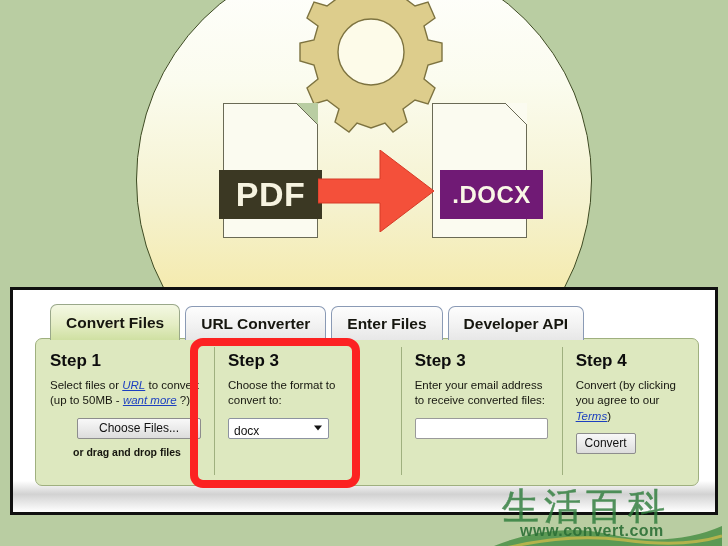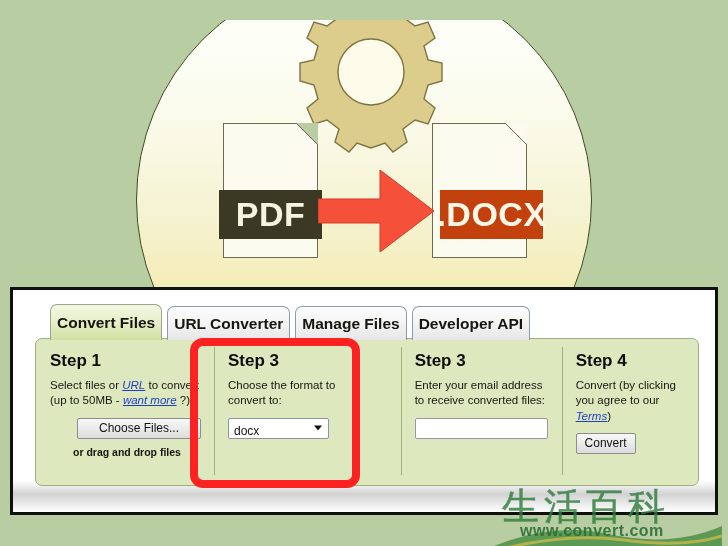--- a/index.html
+++ b/index.html
@@ -21,21 +21,20 @@
     overflow: hidden;
   }
 
   
   #illustration {
     position: absolute;
     left: 0; top: 0;
     width: 728px;
     height: 287px;
     overflow: hidden;
-    margin-top: 20px;
   }
   #hero-circle {
     position: absolute;
     left: 136px;
     top: -48px;
     width: 456px;
     height: 456px;
     border-radius: 50%;
     background: linear-gradient(to bottom, #ffffff 0%, #fbfcef 28%, #f5f2cf 55%, #f4e9a8 78%, #f2e08a 100%);
     border: 1.5px solid #3d4a22;
@@ -87,23 +86,23 @@
     height: 49px;
     background: #3b3823;
     color: #f6f3e0;
     font-size: 34px;
   }
   #label-docx {
     left: 440px;
     top: 170px;
     width: 103px;
     height: 49px;
-    background: #c2410c;
+    background: #701a75;
     color: #f9f7e6;
-    font-size: 34px;
+    font-size: 24px;
   }
   #arrow {
     position: absolute;
     left: 318px;
     top: 150px;
     width: 116px;
     height: 82px;
   }
 
   
@@ -131,21 +130,21 @@
     left: 37px;
     top: 13px;
     height: 37px;
     display: flex;
     align-items: flex-end;
     gap: 5px;
     z-index: 4;
   }
   .tab {
     height: 34px;
-    padding: 0 6px;
+    padding: 0 15px;
     display: flex;
     align-items: center;
     font-size: 15.5px;
     font-weight: bold;
     color: #16160f;
     border: 1px solid #8a9ab5;
     border-bottom: none;
     border-radius: 7px 7px 0 0;
     background: linear-gradient(to bottom, #fdfdfd 0%, #f2f2f2 55%, #e7e7e7 100%);
     box-sizing: border-box;
@@ -374,21 +373,21 @@
       <polygon points="0,29 62,29 62,0 116,41 62,82 62,53 0,53" fill="#f4503a" stroke="#d63a26" stroke-width="1"></polygon>
     </svg>
   </div>
 
   <div id="panel">
     <div id="panel-inner">
 
       <div id="tabs">
         <div class="tab active">Convert Files</div>
         <div class="tab">URL Converter</div>
-        <div class="tab">Manage Files</div>
+        <div class="tab">Enter Files</div>
         <div class="tab">Developer API</div>
       </div>
 
       <div id="steps">
 
         <div class="step-col" id="col1">
           <div class="step-title">Step 1</div>
           <div class="step-desc">
             <span>Select files or </span><a href="#">URL</a><span> to convert (up to 50MB - </span><a href="#">want more</a><span> ?)</span>
           </div>

